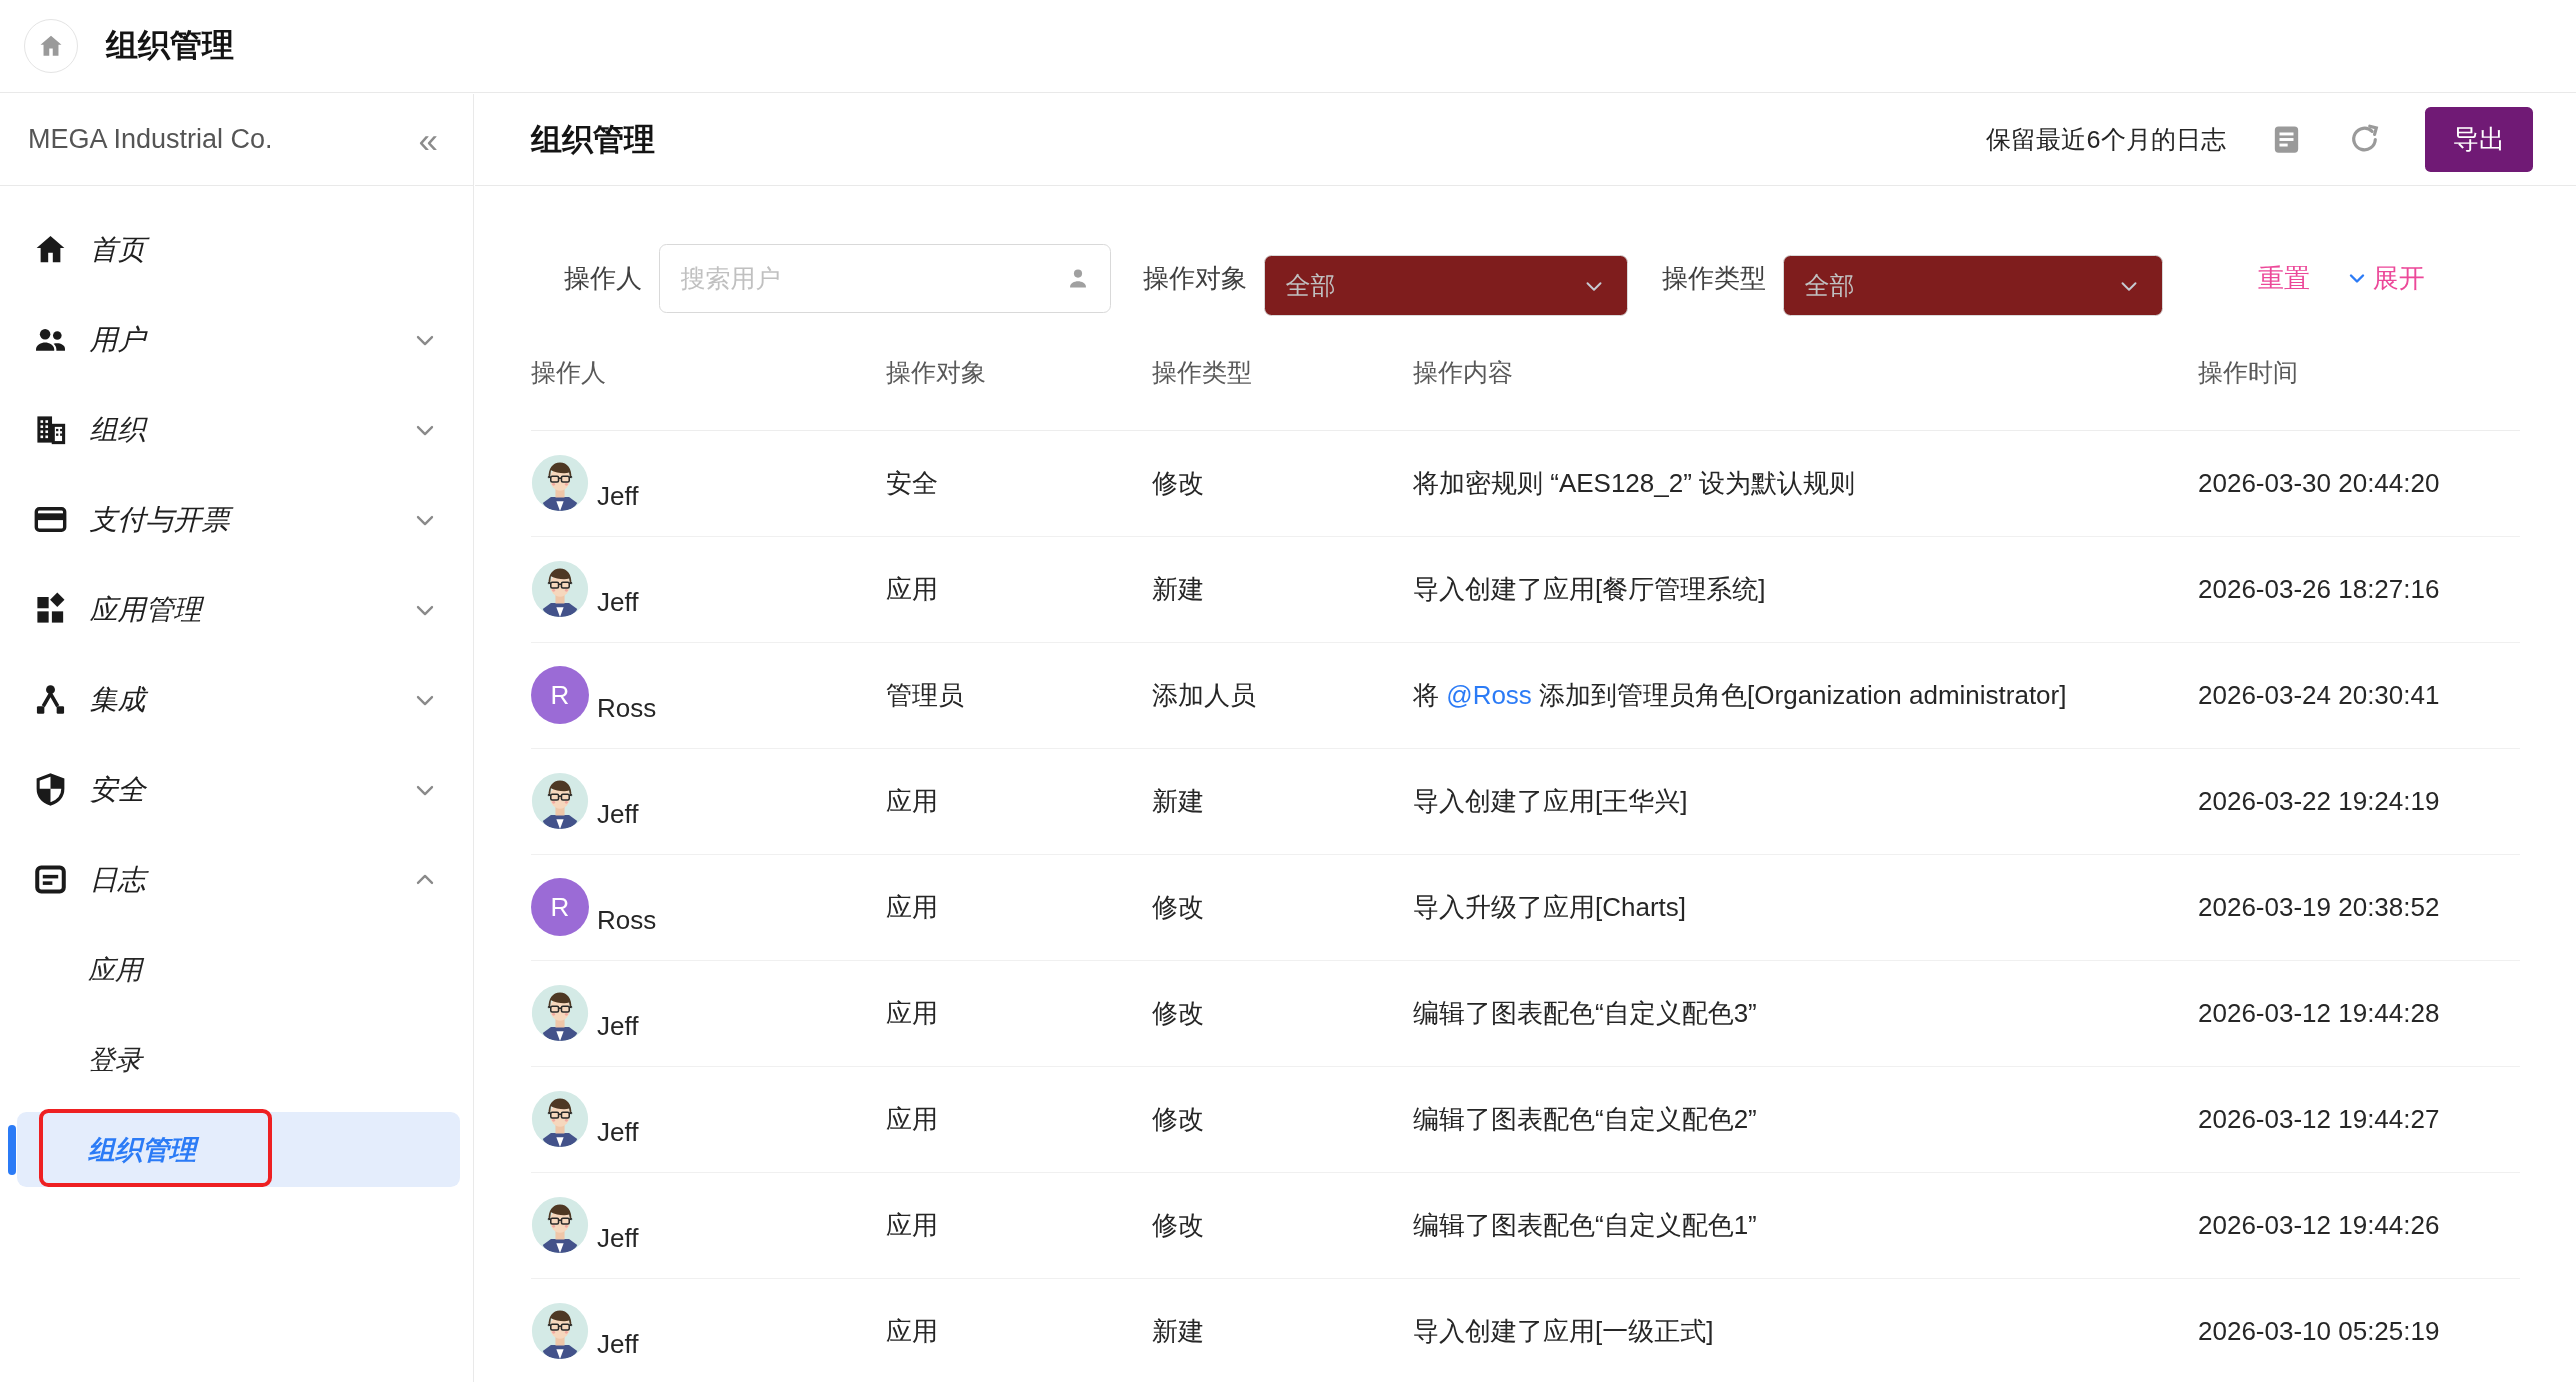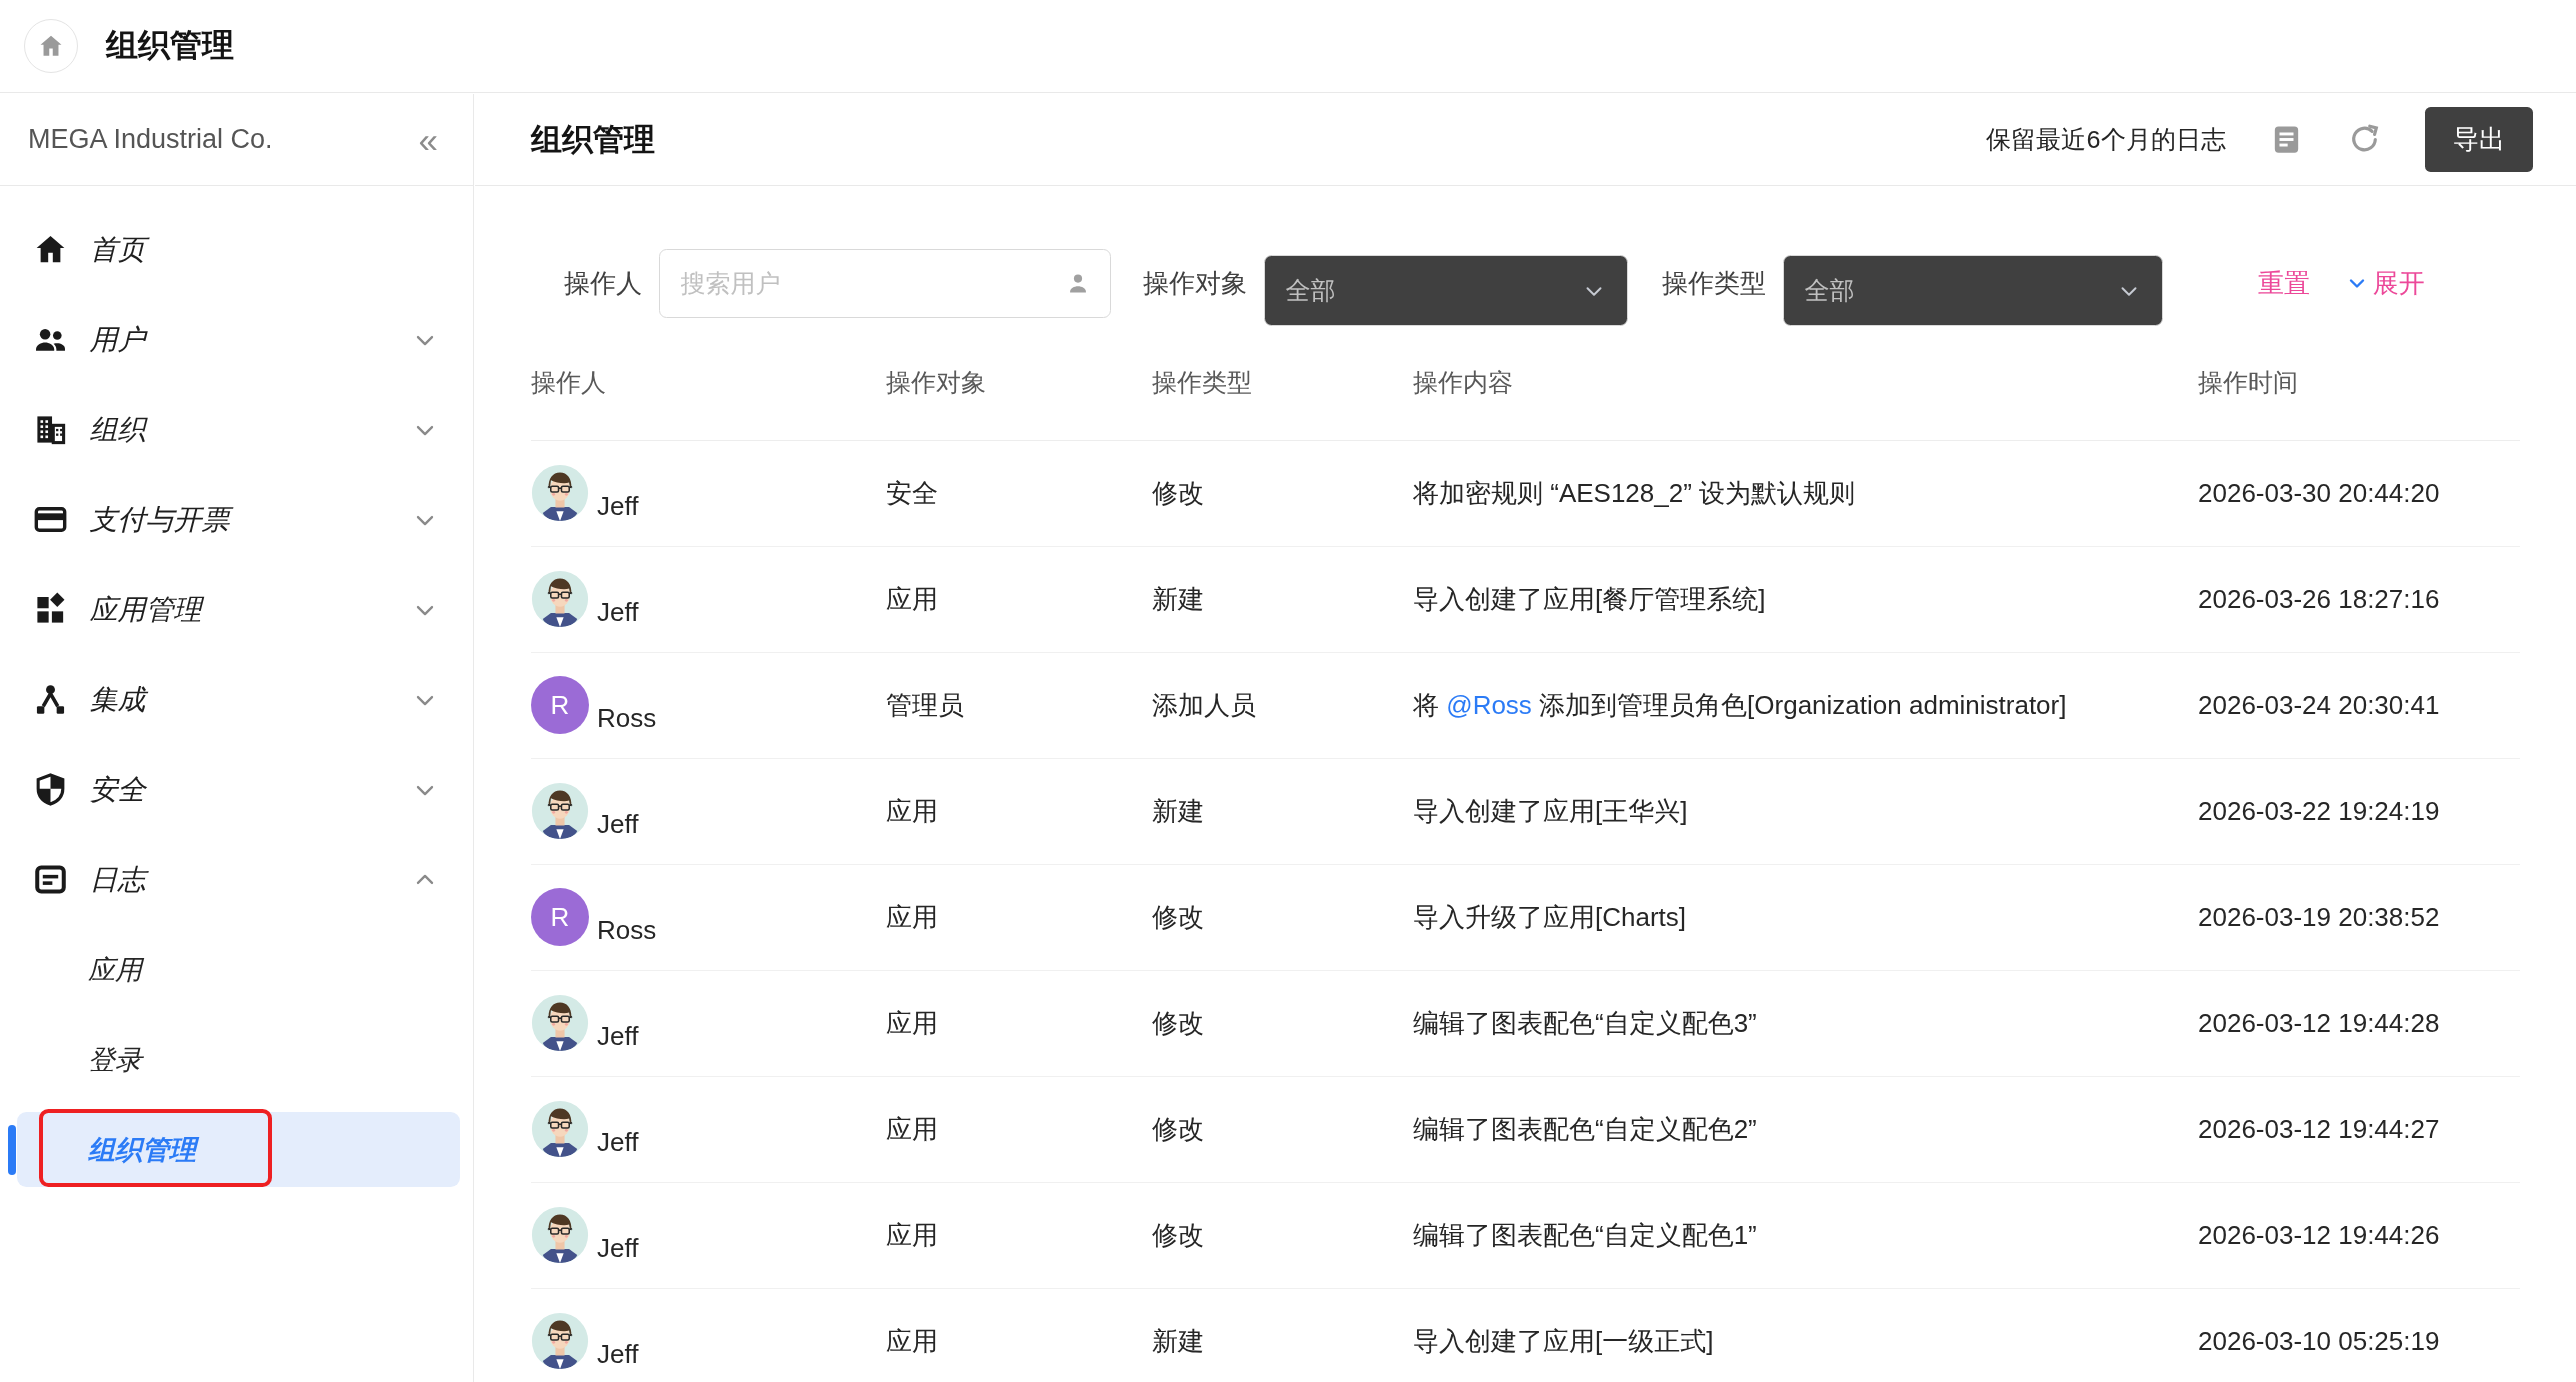--- a/index.html
+++ b/index.html
@@ -64,41 +64,41 @@
   .page-head {
     height:92px; border-bottom:0.9px solid #e9e9e9; display:flex; align-items:center;
     padding:0 43px 0 56px;
   }
   .page-title { font-size:31px; font-weight:700; color:#141414; }
   .head-right { margin-left:auto; display:flex; align-items:center; gap:43px;font-family:Liberation Mono, monospace; }
   .retention-note { font-size:25px; color:#262626; }
   .icon-btn { width:35px; height:35px; color:#9a9a9a; cursor:pointer; }
   .icon-btn svg { width:35px; height:35px; }
   .export-btn {
-    min-width:108px; height:65px; padding:0 26px; background:#404040; color:#fff;
+    min-width:108px; height:65px; padding:0 26px; background:#701a75; color:#fff;
     border:none; border-radius:5.6px; font-size:26px; cursor:pointer;
     font-family:inherit;
   }
 
   .content { padding:54px 56px 16px 56px; }
 
   
   .filters { display:flex; align-items:center; padding-left:33px; }
   .f-label { font-size:26px; color:#404040; margin-right:17px; white-space:nowrap; }
   .input-wrap { position:relative; width:452px; height:69px; }
   .search-input {
     width:100%; height:100%; border:0.9px solid #d9d9d9; border-radius:7.5px;
     padding:0 62px 0 20.5px; font-size:25px; color:#333; outline:none; font-family:inherit;
   }
   .search-input::placeholder { color:#c0c0c0; }
   .person-icon { position:absolute; right:18.7px; top:50%; transform:translateY(-50%); width:28px; height:28px; color:#a0a0a0; }
   .person-icon svg { width:28px; height:28px; }
   .select {
-    height:71px; border:0.9px solid #d9d9d9; border-radius:7.5px; display:flex;
-    align-items:center; padding:0 20.5px; cursor:pointer; background:#404040;margin-top:15px;
+    height:61px; border:0.9px solid #d9d9d9; border-radius:7.5px; display:flex;
+    align-items:center; padding:0 20.5px; cursor:pointer; background:#7f1d1d;margin-top:15px;
   }
   .select-1 { width:364px; margin-right:0; }
   .select-2 { width:380px; }
   .select-value { font-size:25px; color:#c0c0c0; }
   .select-chevron { margin-left:auto; width:26px; height:26px; color:#c6cad2; }
   .select-chevron svg { width:26px; height:26px; }
   .ml-34 { margin-left:32px; } .ml-36 { margin-left:34px; }
   .link { color:#ec4899; font-size:26px; cursor:pointer; display:flex; align-items:center; white-space:nowrap; }
   .reset-link { margin-left:95px; }
   .expand-link { margin-left:35px; gap:3.7px; }

